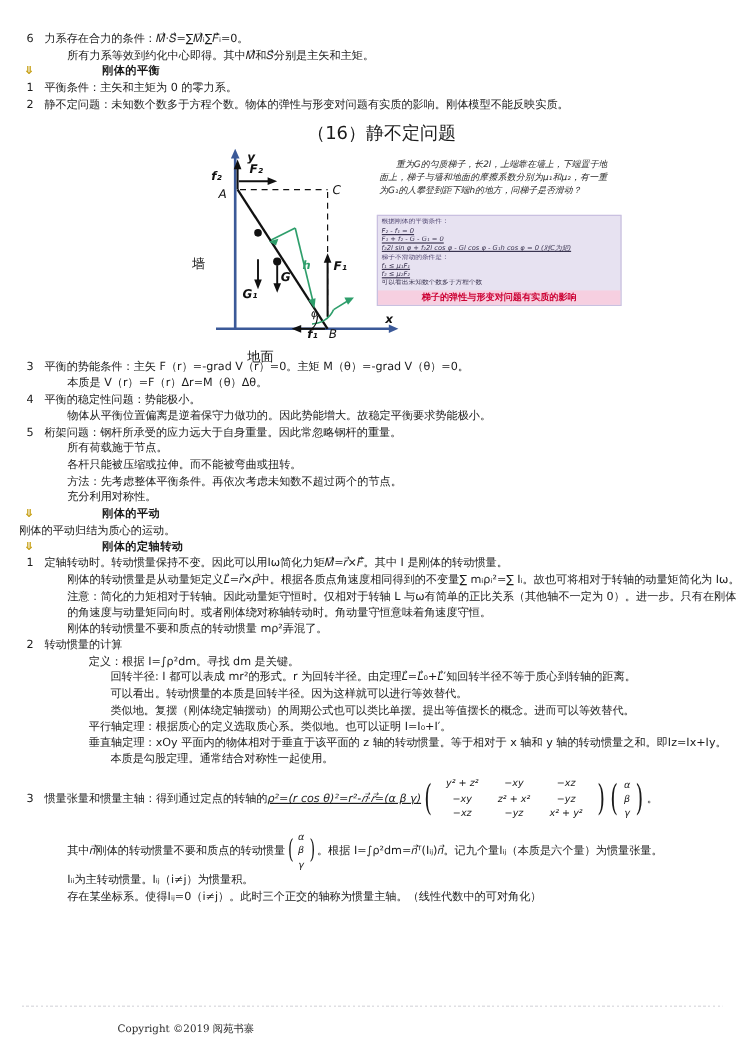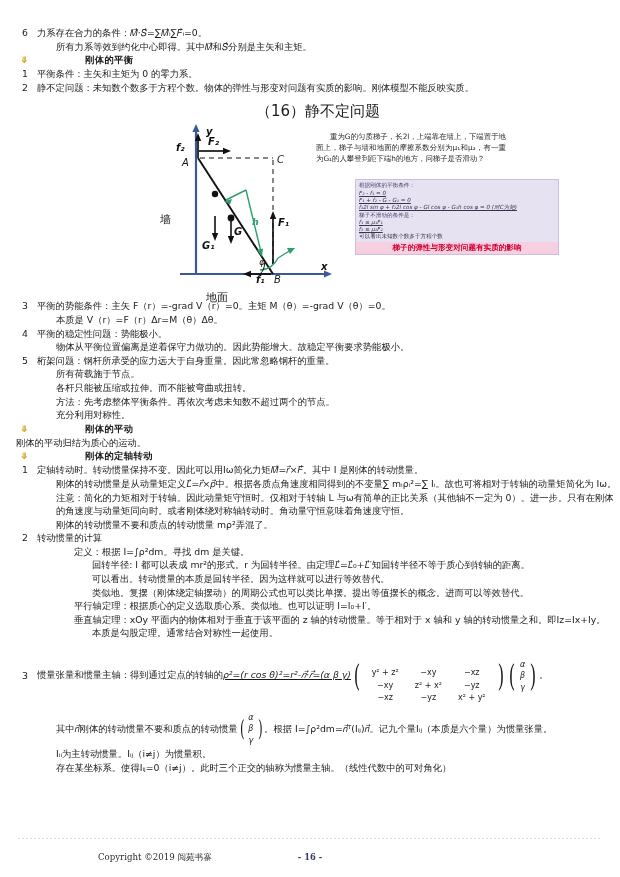--- a/index.html
+++ b/index.html
@@ -34,46 +34,46 @@
 
   
   .figwrap{position:relative;height:175px;margin-top:1px;}
   .diagram{position:absolute;left:152px;top:0;width:175px;height:172px;}
   .diagram svg{display:block;}
   .dlabel{position:absolute;font-style:italic;font-weight:bold;color:#111;}
 
   
   .prob{
     position:absolute;left:308px;top:8px;width:190px;
-    font-size:7.4px;line-height:10.6px;color:#2a2a2a;text-indent:14px;text-align:justify;
+    font-size:7.4px;line-height:10.6px;color:#2a2a2a;text-indent:14px;text-align:justify;font-style:italic;
   }
 
   
   .solbox{
     position:absolute;left:306px;top:55px;width:196px;
     background:#e7e2f1;border:0.8px solid #c9c0e0;
     padding:2px 3px 1px 3px;
-    font-size:5.6px;line-height:7.3px;color:#3a3450;margin-left:41px;
+    font-size:5.6px;line-height:7.3px;color:#3a3450;
   }
   .solbox .ln{white-space:nowrap;overflow:hidden;}
   .solbox .hdr{color:#4a3f6b;}
   .redline{
     background:#f6cfe0;color:#cc0033;font-weight:bold;font-size:7.6px;line-height:10px;
     text-align:center;margin:1px -3px -1px -3px;padding:1px 0;
   }
   .mathi{font-style:italic;text-decoration:underline;}
 
   
   .mrow{display:inline-flex;align-items:center;vertical-align:middle;}
   .paren{
     display:inline-block;font-size:30px;line-height:30px;transform:scaleX(.55);
     font-family:"DejaVu Serif",serif;color:#1b1b1b;
   }
   .paren.small{font-size:22px;line-height:22px;}
-  .mat{display:inline-table;border-collapse:collapse;font-size:8px;margin-top:20px;}
+  .mat{display:inline-table;border-collapse:collapse;font-style:italic;font-size:8px;}
   .mat td{padding:0px 7px;text-align:center;line-height:10.5px;white-space:nowrap;}
   .vec{display:inline-table;border-collapse:collapse;font-style:italic;font-size:8px;}
   .vec td{padding:0;text-align:center;line-height:9.5px;}
   .copy{position:absolute;left:50px;top:852px;font-size:8.6px;font-family:"DejaVu Serif",serif;color:#2b2b2b;margin-left:48px;}
   .pageno{position:absolute;left:0;top:852px;width:620px;text-align:center;font-size:8.4px;color:#3b3b6b;font-weight:bold;font-family:"DejaVu Serif",serif;}
   .dotrule{position:absolute;left:18px;top:838px;width:584px;height:1px;
     background:repeating-linear-gradient(90deg,#d8d8dd 0 2px,transparent 2px 4px);}
 </style>
 </head>
 <body>
@@ -344,14 +344,13 @@
       <div class="txt indent1">Iᵢᵢ为主转动惯量。Iᵢⱼ（i≠j）为惯量积。</div>
     </div>
     <div class="row">
       <div class="txt indent1">存在某坐标系。使得Iᵢⱼ=0（i≠j）。此时三个正交的轴称为惯量主轴。（线性代数中的可对角化）</div>
     </div>
 
   </div>
 
   <div class="dotrule"></div>
   <div class="copy">Copyright ©2019 阅苑书寨</div>
-  <div class="pageno">- 16 -</div>
 </div>
 
 </body></html>

